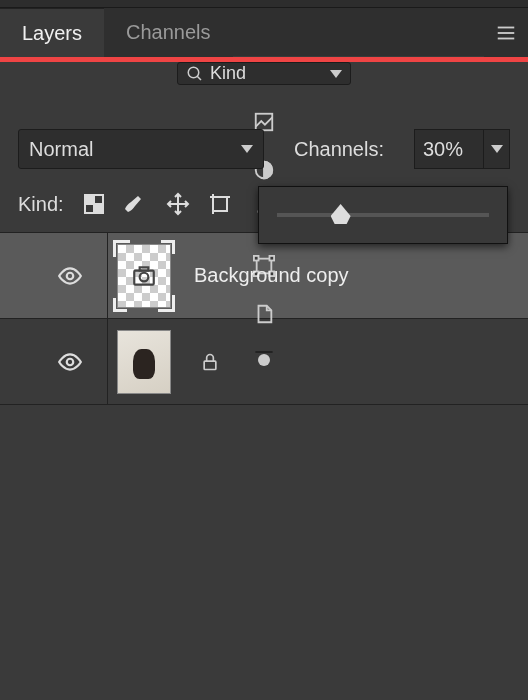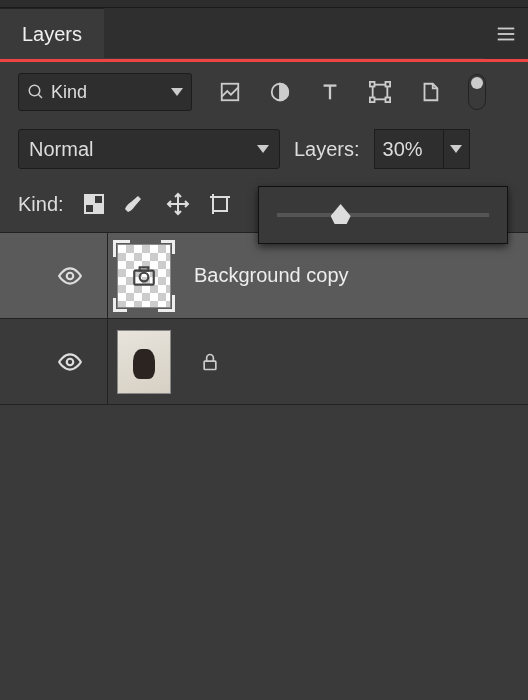--- a/index.html
+++ b/index.html
@@ -1,35 +1,35 @@
 <!DOCTYPE html>
 <html><head>
   <meta charset="utf-8">
   <style>
     * { box-sizing: border-box; margin: 0; padding: 0; font-family: -apple-system, "Helvetica Neue", Arial, sans-serif; }
     body { background: #3a3a3a; width: 528px; height: 700px; color: #ddd; font-size: 18px; overflow: hidden; }
     .panel { width: 100%; height: 100%; background: #3a3a3a; }
     .edge-top { height: 8px; background: #2d2d2d; border-bottom: 1px solid #1a1a1a; }
 
-    .tabs { display: flex; align-items: center; border-bottom: 3px solid #ef4444; height: 54px; }
+    .tabs { display: flex; align-items: center; border-bottom: 5px solid #ef4444; height: 54px; }
     .tab { padding: 0 22px; height: 100%; display: flex; align-items: center; color: #9a9a9a; cursor: pointer; font-size: 20px; }
     .tab.active { background: #3a3a3a; color: #f0f0f0; border-top: 1px solid #222; }
     .tab:not(.active) { background: #2f2f2f; }
     .tabs-spacer { flex: 1; background: #2f2f2f; height: 100%; border-bottom: 1px solid #3a3a3a; }
     .tabs-menu { width: 44px; height: 100%; display: flex; align-items: center; justify-content: center; background: #2f2f2f; }
 
-    .toolbar { display: flex; align-items: center; height: 60px; padding: 0 18px; gap: 26px; }
+    .toolbar { display: flex; align-items: center; height: 60px; padding: 0 18px; gap: 26px; flex-direction: column; }
     .filter-dd { display: flex; align-items: center; background: #2e2e2e; border: 1px solid #1c1c1c; border-radius: 3px; height: 38px; padding: 0 8px; gap: 6px; width: 174px; justify-content: space-between; }
     .filter-dd-left { display: flex; align-items: center; gap: 6px; }
     .tb-icon { width: 24px; height: 24px; display: flex; align-items: center; justify-content: center; color: #ddd; }
     .tb-icon svg { width: 22px; height: 22px; }
     .toggle-pill { width: 18px; height: 36px; background: #3a3a3a; border-radius: 9px; position: relative; border: 1px solid #222; }
     .toggle-pill::before { content: ""; position: absolute; top: 2px; left: 2px; width: 12px; height: 12px; background: #ccc; border-radius: 50%; }
 
-    .blend-row { display: flex; align-items: center; height: 54px; padding: 0 18px; gap: 14px; }
+    .blend-row { display: flex; align-items: center; height: 54px; padding: 0 18px; gap: 30px; }
     .blend-dd { display: flex; align-items: center; justify-content: space-between; background: #2e2e2e; border: 1px solid #1c1c1c; border-radius: 3px; height: 40px; padding: 0 10px; width: 262px; font-size: 20px; }
     .opacity-label { font-size: 20px; color: #ddd; }
     .opacity-box { display: flex; align-items: center; height: 36px; }
     .opacity-val { background: #2e2e2e; border: 1px solid #1c1c1c; height: 40px; width: 70px; display: flex; align-items: center; padding: 0 8px; font-size: 20px; }
     .opacity-arrow { background: #2e2e2e; border: 1px solid #1c1c1c; border-left: none; height: 40px; width: 26px; display: flex; align-items: center; justify-content: center; }
 
     .lock-row { display: flex; align-items: center; height: 56px; padding: 0 18px; gap: 18px; position: relative; }
     .lock-label { font-size: 20px; color: #ddd; }
     .lock-icon { width: 24px; height: 24px; display: flex; align-items: center; justify-content: center; color: #ddd; }
 
@@ -59,20 +59,21 @@
     .chev { width: 0; height: 0; border-left: 6px solid transparent; border-right: 6px solid transparent; border-top: 8px solid #ccc; }
   </style>
 </head>
 <body>
 
 <div class="panel">
   <div class="edge-top"></div>
 
   <div class="tabs">
     <div class="tab active">Layers</div>
+    <div class="tab">Channels</div>
     <div class="tabs-spacer"></div>
     <div class="tabs-menu">
       <svg viewBox="0 0 24 24" width="22" height="22" stroke="#ccc" stroke-width="2">
           <line x1="3" y1="6" x2="21" y2="6"></line>
           <line x1="3" y1="12" x2="21" y2="12"></line>
           <line x1="3" y1="18" x2="21" y2="18"></line>
         </svg>
     </div>
   </div>
 
@@ -121,21 +122,21 @@
         </svg>
     </div>
     <div class="toggle-pill"></div>
   </div>
 
   <div class="blend-row">
     <div class="blend-dd">
       <span>Normal</span>
       <span class="chev"></span>
     </div>
-    <span class="opacity-label">Layers:</span>
+    <span class="opacity-label">Channels:</span>
     <div class="opacity-box">
       <div class="opacity-val">30%</div>
       <div class="opacity-arrow">
           <span class="chev"></span>
         </div>
     </div>
   </div>
 
   <div class="lock-row">
     <span class="lock-label">Kind:</span>

